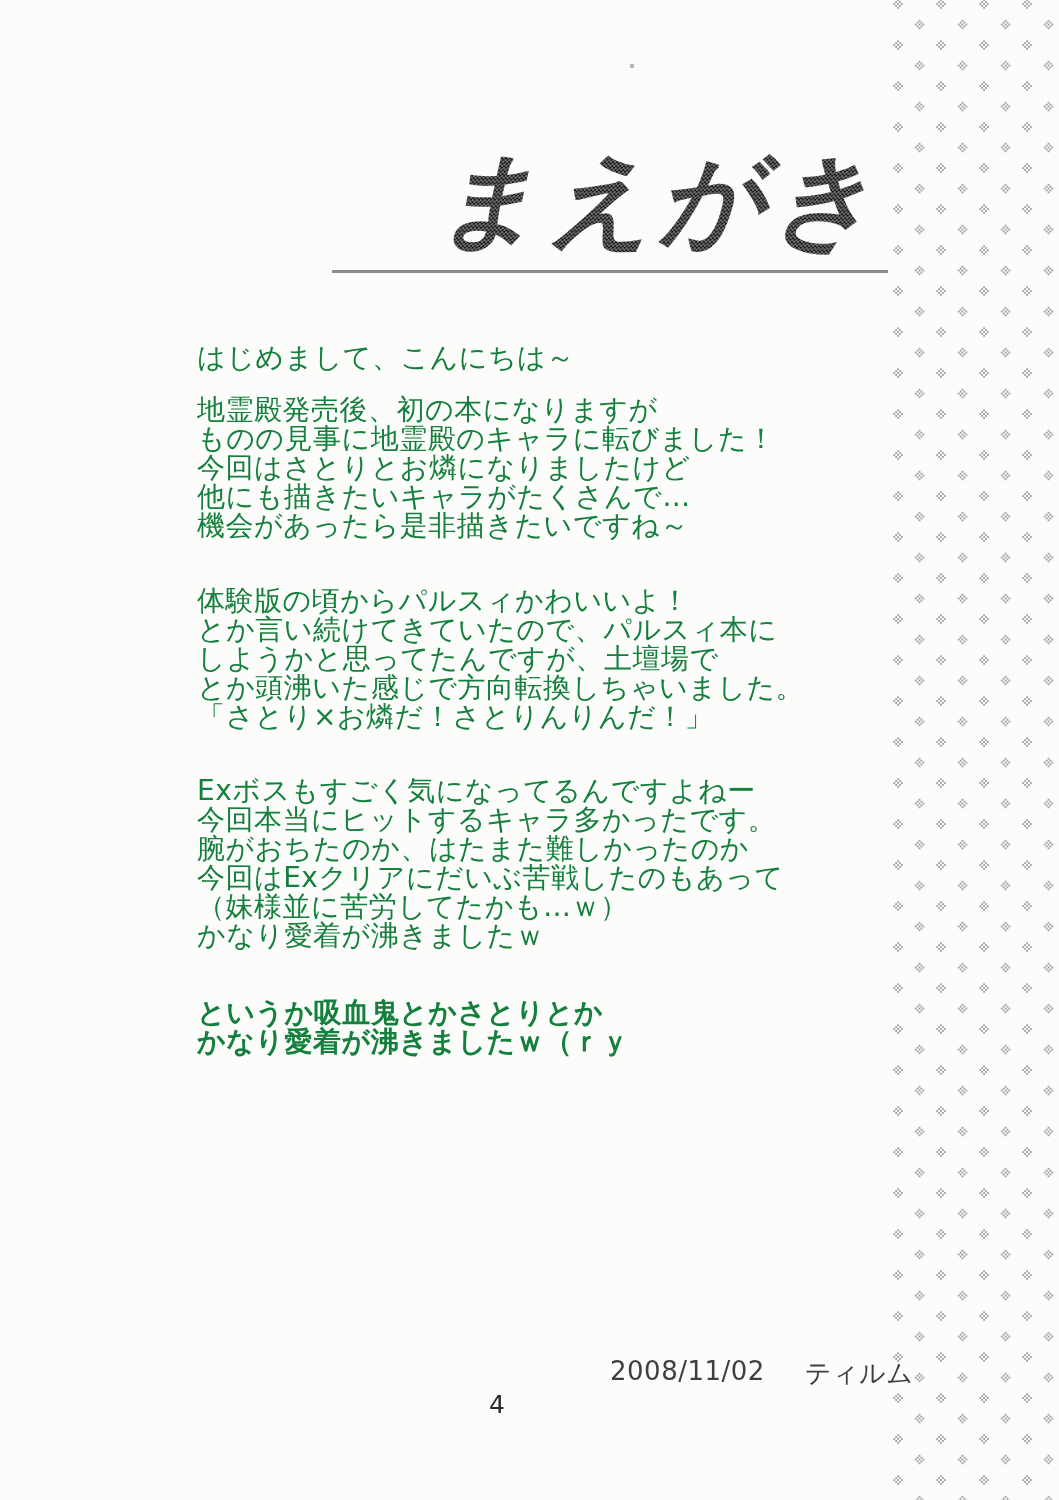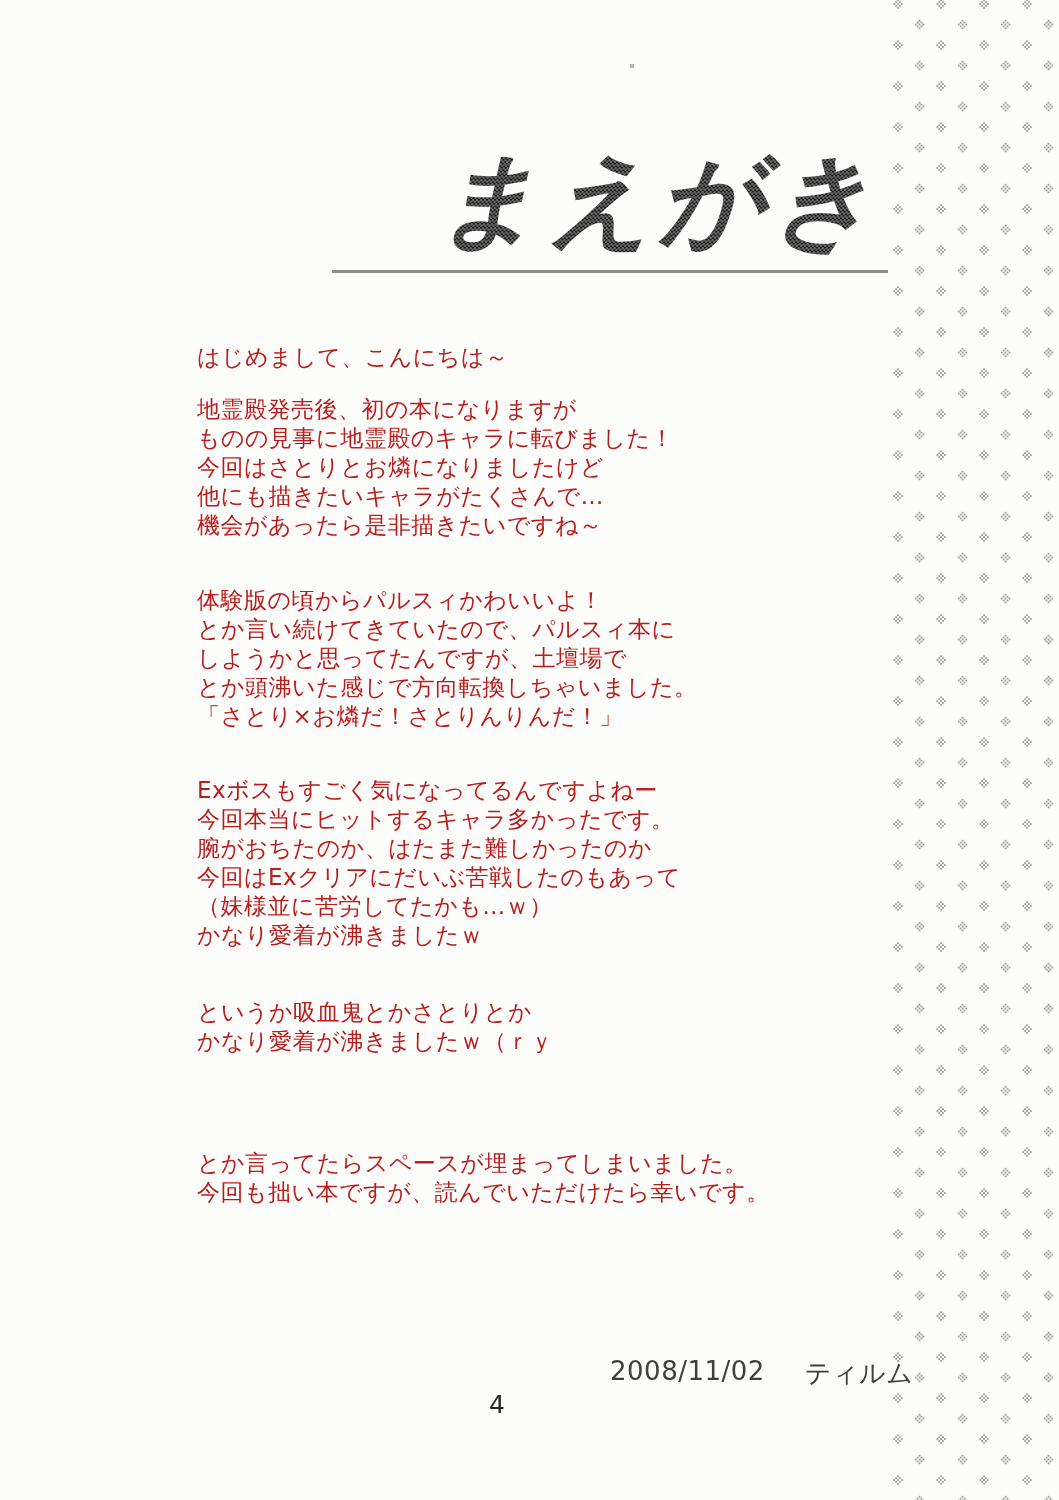--- a/index.html
+++ b/index.html
@@ -32,31 +32,31 @@
     position: absolute;
     left: 332px;
     top: 270px;
     width: 556px;
     height: 3px;
     background: #8c8c8c;
   }
   .para {
     position: absolute;
     left: 197px;
-    color: #b91c1c;
-    font-size: 23px;
+    color: #15803d;
+    font-size: 28px;
     line-height: 29px;
     letter-spacing: 0.5px;
     white-space: nowrap;
   }
   .p1 { top: 343px; }
   .p2 { top: 395px; }
   .p3 { top: 586px; }
   .p4 { top: 776px; }
-  .p5 { top: 998px; }
+  .p5 { top: 998px; font-weight: bold; }
   .p6 { top: 1149px; }
   .footer {
     position: absolute;
     left: 610px;
     top: 1356px;
     display: flex;
     gap: 40px;
     color: #3f3f3f;
     font-size: 26px;
     letter-spacing: 0.5px;
@@ -123,24 +123,20 @@
     <div>今回はExクリアにだいぶ苦戦したのもあって</div>
     <div>（妹様並に苦労してたかも…ｗ）</div>
     <div>かなり愛着が沸きましたｗ</div>
   </div>
 
   <div class="para p5">
     <div>というか吸血鬼とかさとりとか</div>
     <div>かなり愛着が沸きましたｗ（ｒｙ</div>
   </div>
 
-  <div class="para p6">
-    <div>とか言ってたらスペースが埋まってしまいました。</div>
-    <div>今回も拙い本ですが、読んでいただけたら幸いです。</div>
-  </div>
 
   <div class="footer">
     <span>2008/11/02</span>
     <span>ティルム</span>
   </div>
 
   <div class="pagenum">4</div>
 
   <div class="band">
     <svg width="171" height="1500" viewBox="0 0 171 1500" xmlns="http://www.w3.org/2000/svg" aria-hidden="true">

